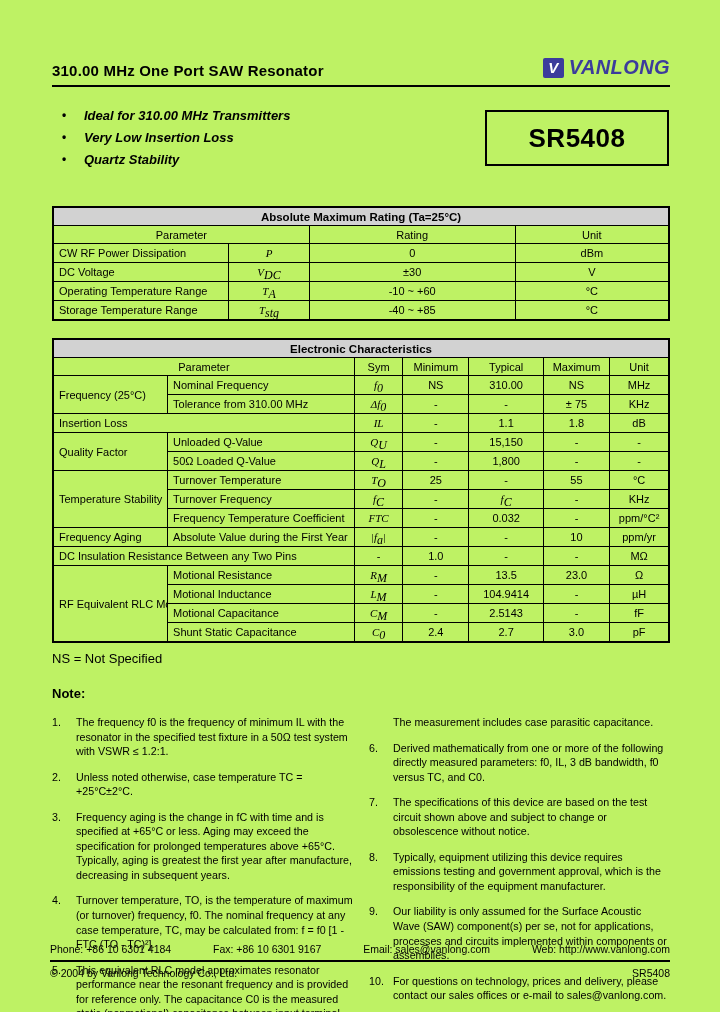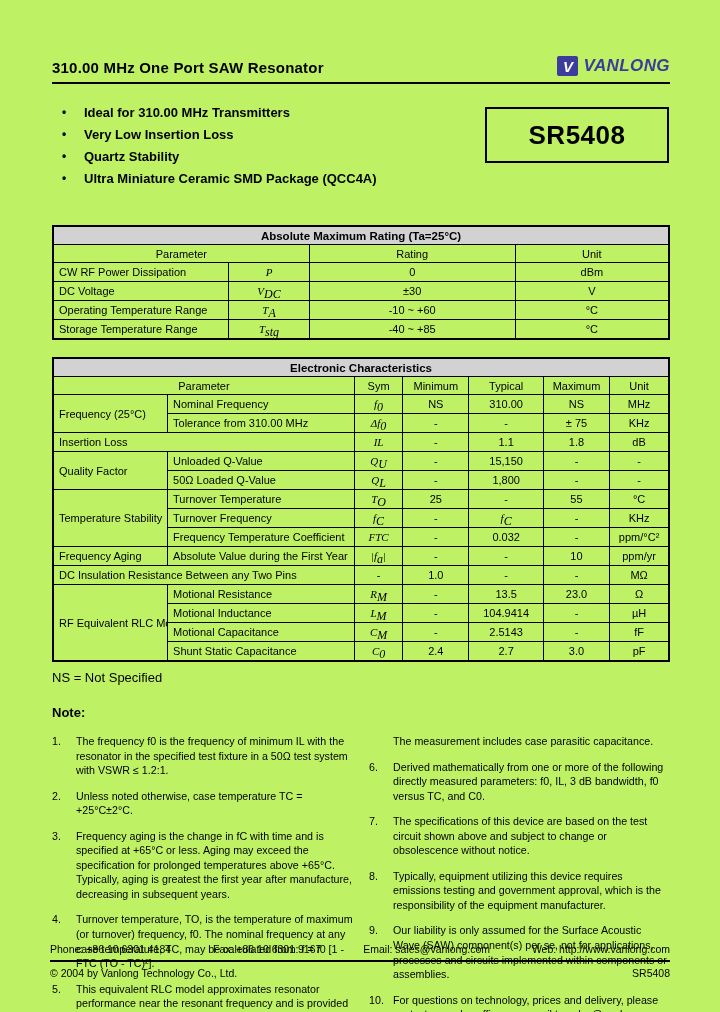--- a/index.html
+++ b/index.html
@@ -10,25 +10,25 @@
     padding:56px 50px 0 52px;
   }
   
   .header{display:flex;justify-content:space-between;align-items:flex-end;
     border-bottom:2px solid #000;padding-bottom:6px;}
   .doc-title{font-size:15px;font-weight:bold;letter-spacing:.2px;}
   .brand{display:flex;align-items:center;gap:5px;}
   .brand-mark{width:21px;height:20px;background:#3c3c9c;color:#fff;border-radius:2px;
     display:flex;align-items:center;justify-content:center;
     font-weight:bold;font-style:italic;font-size:15px;}
-  .brand-name{color:#3c3c9c;font-weight:bold;font-style:italic;font-size:17px;letter-spacing:.4px;}
+  .brand-name{color:#3c3c9c;font-weight:bold;font-style:italic;font-size:20px;letter-spacing:.4px;}
   
   .intro{display:flex;justify-content:space-between;margin-top:10px;}
   .features{list-style:none;padding:0;margin:4px 0 0 8px;}
-  .features li{font-weight:bold;font-size:13px;margin:7px 0;
+  .features li{font-weight:bold;font-style:italic;font-size:13px;margin:7px 0;
     padding-left:24px;position:relative;}
   .features li::before{content:"\2022";position:absolute;left:2px;top:0;
     font-size:12px;font-style:normal;}
   .part-box{border:2px solid #000;width:180px;height:52px;margin-top:13px;margin-right:1px;
     display:flex;align-items:center;justify-content:center;
     font-size:26px;font-weight:bold;letter-spacing:.5px;}
   
   table.tbl{border-collapse:collapse;width:100%;table-layout:fixed;border:2px solid #000;}
   .tbl td,.tbl th{border:1px solid #000;font-size:11px;font-weight:normal;
     padding:1px 5px;text-align:center;height:16px;white-space:nowrap;overflow:hidden;}
@@ -64,21 +64,20 @@
       <div class="brand-mark">V</div>
       <div class="brand-name">VANLONG</div>
     </div>
   </div>
 
   <div class="intro">
     <ul class="features" id="features-list">
         <li>Ideal for 310.00 MHz Transmitters</li>
         <li>Very Low Insertion Loss</li>
         <li>Quartz Stability</li>
-        <li>Ultra Miniature Ceramic SMD Package (QCC4A)</li>
       </ul>
     <div class="part-box">SR5408</div>
   </div>
 
   <table class="tbl abs-tbl">
     <colgroup>
         <col style="width:175px">
         <col style="width:80px">
         <col style="width:205px">
         <col style="width:153px">

